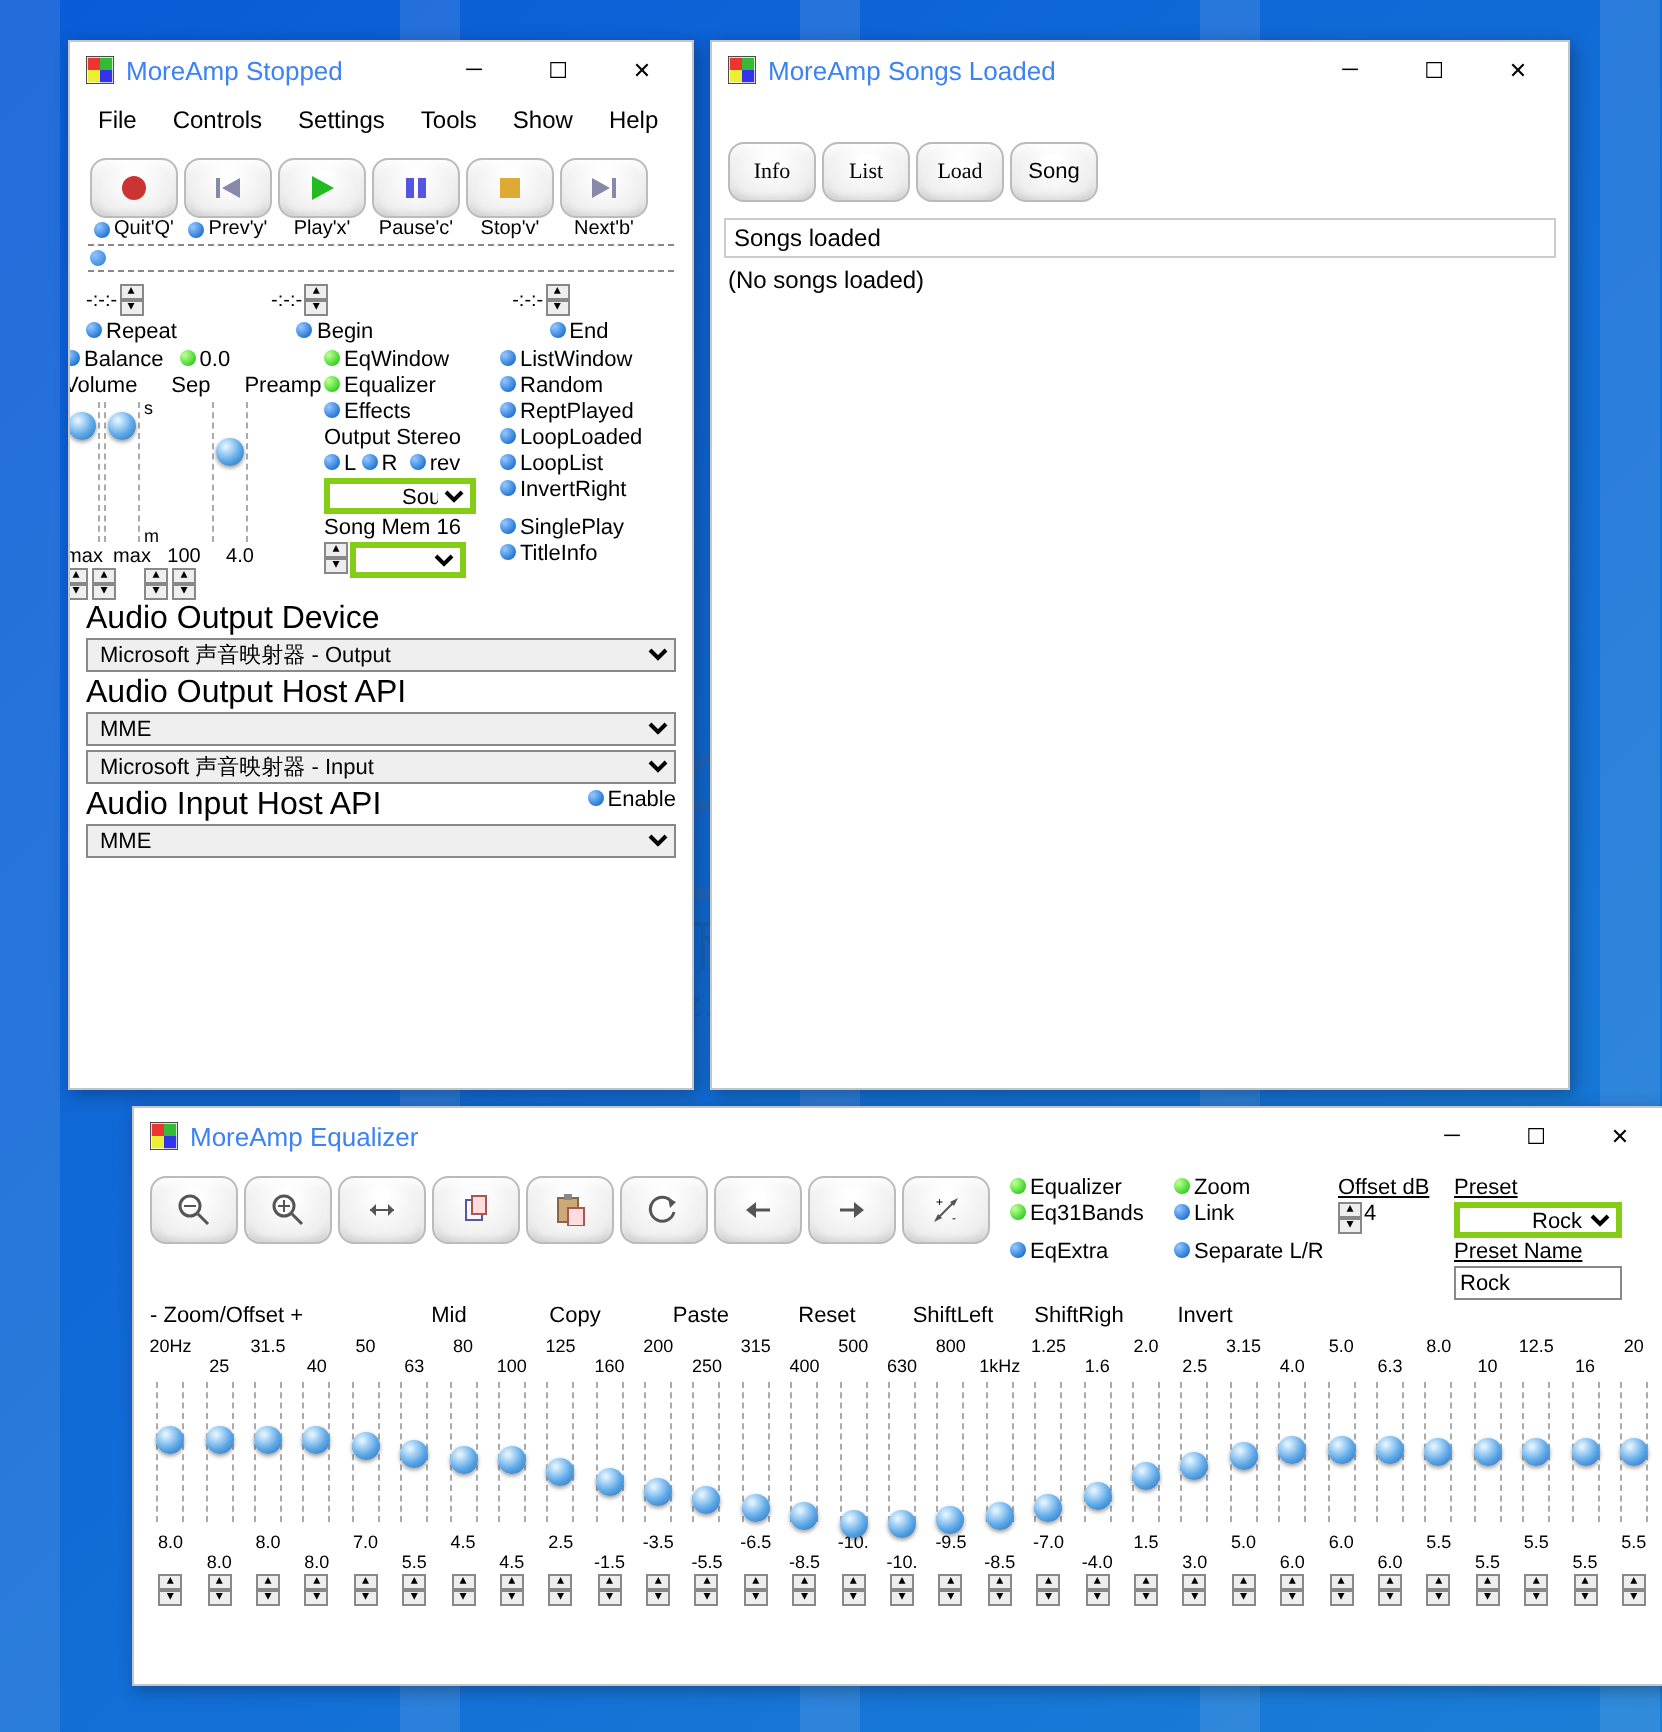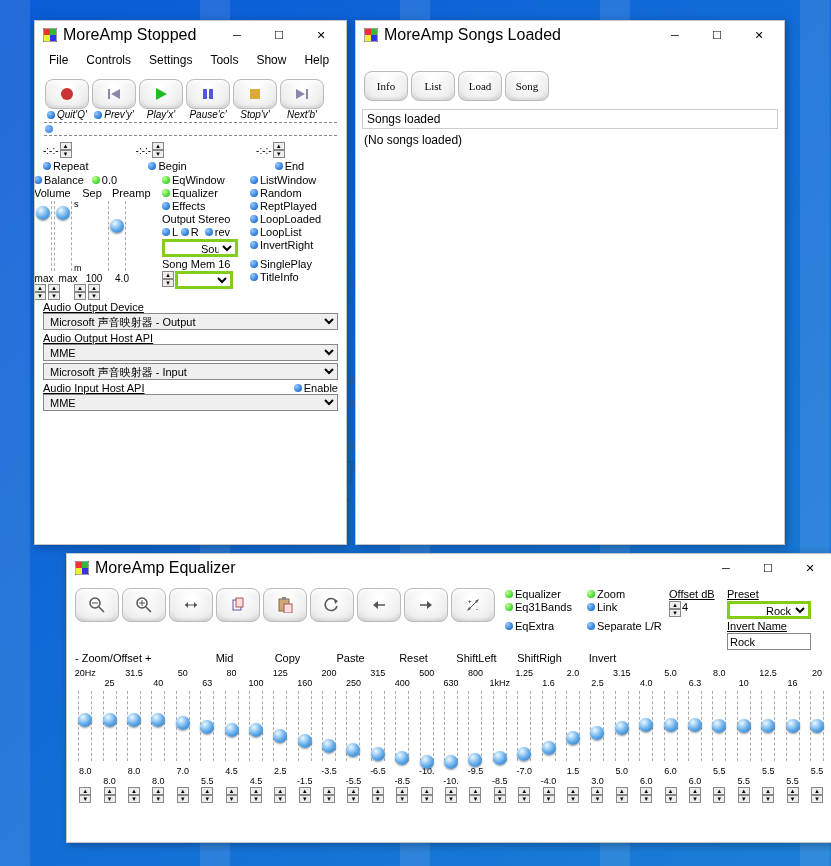--- a/index.html
+++ b/index.html
@@ -1,48 +1,48 @@
 <!DOCTYPE html>
 <html><head>
 <meta charset="utf-8">
 <style>
 * { box-sizing: border-box; margin: 0; padding: 0; }
 body { font-family: "Segoe UI", Tahoma, sans-serif; font-size: 11px; background: linear-gradient(135deg,#0a5bd6 0%,#1a7ed6 100%); width: 831px; height: 866px; position: relative; overflow: hidden; }
 .desktop-stripes { position:absolute; inset:0; background: repeating-linear-gradient(90deg, rgba(255,255,255,0.1) 0 30px, transparent 30px 200px); z-index:0;}
 .window { position: absolute; background: #fff; border: 1px solid #c5c5c5; box-shadow: 2px 2px 8px rgba(0,0,0,0.3); display: flex; flex-direction: column; z-index:2;}
 .titlebar { height: 28px; display: flex; align-items: center; padding: 0 4px 0 8px; background: #fff; }
 .title-icon { width: 14px; height: 14px; margin-right: 6px; }
-.title-text { flex: 1; font-size: 16px; color: #000000; }
+.title-text { flex: 1; font-size: 13px; color: #3b82f6; }
 .winbtns { display: flex; }
 .winbtn { width: 42px; height: 28px; display: flex; align-items: center; justify-content: center; }
 .menubar { display: flex; padding: 2px 6px; gap: 2px; }
 .menu-item { padding: 2px 8px; font-size: 12px; cursor:default;}
 
 .panel { padding: 4px 8px 8px 8px; background: #fff; }
 
 
 .transport { display: flex; gap: 3px; padding: 4px 2px 0px; }
 .tbtn { width: 44px; height: 30px; border-radius: 8px; background: radial-gradient(circle at 50% 30%, #fff 10%, #eee 70%, #d5d5d5 100%); border: 1px solid #bbb; display:flex; align-items:center; justify-content:center; box-shadow: inset 0 3px 4px rgba(255,255,255,.8), inset 0 -2px 3px rgba(0,0,0,.08);}
 
-.labels-row { display:flex; gap:3px; font-size:10px; padding: 0 2px 2px; font-style: italic;}
+.labels-row { display:flex; gap:3px; font-size:10px; padding: 0 2px 2px;}
 .labels-row > span { width:44px; text-align:center; display:inline-flex; align-items:center; justify-content:center;}
 .dot{ width:8px; height:8px; border-radius:50%; background: radial-gradient(circle at 30% 30%, #8dc3ff 5%, #2a7ad4 70%, #1a4a84 100%); display:inline-block; margin-right:2px; flex-shrink:0;}
 .dot.green{ background: radial-gradient(circle at 30% 30%, #b8ff8d 5%, #3fd42a 70%, #1a841a 100%); }
 
 .seekbar { width: 99%; height: 14px; position:relative; margin:0 auto 4px; border-top:1px dashed #888; border-bottom:1px dashed #888; }
 .seekbar::after { content:''; position:absolute; left:1px; top:2px; width:8px; height:8px; border-radius:50%; background: radial-gradient(circle at 30% 30%, #8dc3ff, #2a7ad4); }
 .spinner { display:flex; align-items:center; gap:1px; }
 .spinbtns { display:flex; flex-direction:column; }
 .sbsm { width:12px; height:8px; border:1px solid #888; background:#eee; font-size:7px; line-height:6px; text-align:center;}
 select.sel { font-size:11px; border:3px solid #84cc16; background:#fff; height:18px;padding-left:32px;}
 .vslider { width: 18px; height: 70px; position: relative; border-left:1px dashed #aaa; border-right:1px dashed #aaa; margin:2px 0;}
 .knob { position:absolute; left:50%; transform:translateX(-50%); width:14px; height:14px; border-radius:50%; background: radial-gradient(circle at 35% 30%, #dff2ff 5%, #5ca8e8 55%, #2a6db4 100%); box-shadow: 0 1px 2px rgba(0,0,0,.4);}
 
 .field-row { display:flex; flex-direction:column; padding: 1px 0; }
-.field-label { font-size:11px; text-decoration: underline; }
+.field-label { font-size:16px; }
 .field-input { border:1px solid #888; font-size:11px; padding:1px 2px; height:17px; }
 
 .songs-bar { border:1px solid #ccc; padding: 2px 4px; font-size:12px; margin: 0 6px;}
 
 
 .eq-top { display:flex; gap:10px; padding: 6px 8px 2px; align-items:flex-start;}
 .eq-tools { display:flex; gap:3px; }
 .eq-tools .tbtn { width:44px; height:34px;}
 .eq-tools-labels { display:grid; grid-template-columns: repeat(9, 47px); font-size:11px; padding: 0 8px 4px; gap: 16px; }
 .eq-tools-labels > span{ text-align:center;}
@@ -187,21 +187,21 @@
       <span style="width:52px"></span>
       <span><span class="dot"></span><span>End</span></span>
     </div>
 
     <div style="display:flex; font-size:11px;justify-content:flex-end;">
       <div style="width:130px;">
         <div style="display:flex; gap:8px;">
           <span><span class="dot"></span><span>Balance</span></span>
           <span><span class="dot green"></span><span>0.0</span></span>
         </div>
-        <div style="display:flex; gap:4px; margin-top:1px;">
+        <div style="display:flex; gap:14px; margin-top:1px;">
           <div style="width:38px"><span>Volume</span></div>
           <div style="width:32px; text-align:center;"><span>Sep</span></div>
           <div style="width:50px"><span>Preamp</span></div>
         </div>
         <div style="display:flex; gap:2px;">
           <div style="width:18px; position:relative;">
               <div class="vslider">
                 <div class="knob" style="top:5px;"></div>
               </div>
             </div>
@@ -308,21 +308,21 @@
       <div class="winbtn">─</div>
       <div class="winbtn">☐</div>
       <div class="winbtn">✕</div>
     </div>
   </div>
   <div style="padding:18px 6px 8px 6px;">
     <div class="transport" style="gap:3px;">
       <div class="tbtn" style="font-family:'Comic Sans MS',cursive;font-size:11px;">Info</div>
       <div class="tbtn" style="font-family:'Comic Sans MS',cursive;font-size:11px;">List</div>
       <div class="tbtn" style="font-family:'Comic Sans MS',cursive;font-size:11px;">Load</div>
-      <div class="tbtn" style="font-family:Liberation Serif, serif;font-size:11px;">Song</div>
+      <div class="tbtn" style="font-family:Liberation Sans, sans-serif;font-size:11px;">Song</div>
     </div>
   </div>
   <div class="songs-bar">Songs loaded</div>
   <div style="padding:4px 8px; font-size:12px; flex:1;">(No songs loaded)</div>
 </div>
 
 <div class="window" style="left:34px; top:553px; width:770px; height:290px;margin-left:32px;">
   <div class="titlebar">
     <svg class="title-icon" viewBox="0 0 16 16">
         <rect width="16" height="16" fill="#fff" stroke="#333"></rect>
@@ -417,21 +417,21 @@
           <div class="spinbtns">
             <div class="sbsm">▴</div>
             <div class="sbsm">▾</div>
           </div>
           <span>4</span>
         </span>
       <span><select class="sel" style="width:84px"><option>Rock</option></select></span>
 
       <span><span class="dot"></span><span>EqExtra</span></span>
       <span style="grid-column: span 2"><span class="dot"></span><span>Separate L/R</span></span>
-      <span style="text-decoration:underline">Invert Name</span>
+      <span style="text-decoration:underline">Preset Name</span>
 
       <span></span>
         <span></span>
         <span></span>
       <input class="field-input" style="width: 84px;" value="Rock">
     </div>
   </div>
   <div class="eq-tools-labels">
     <span style="grid-column: span 2; text-align:left;">- Zoom/Offset +</span>
     <span>Mid</span>

